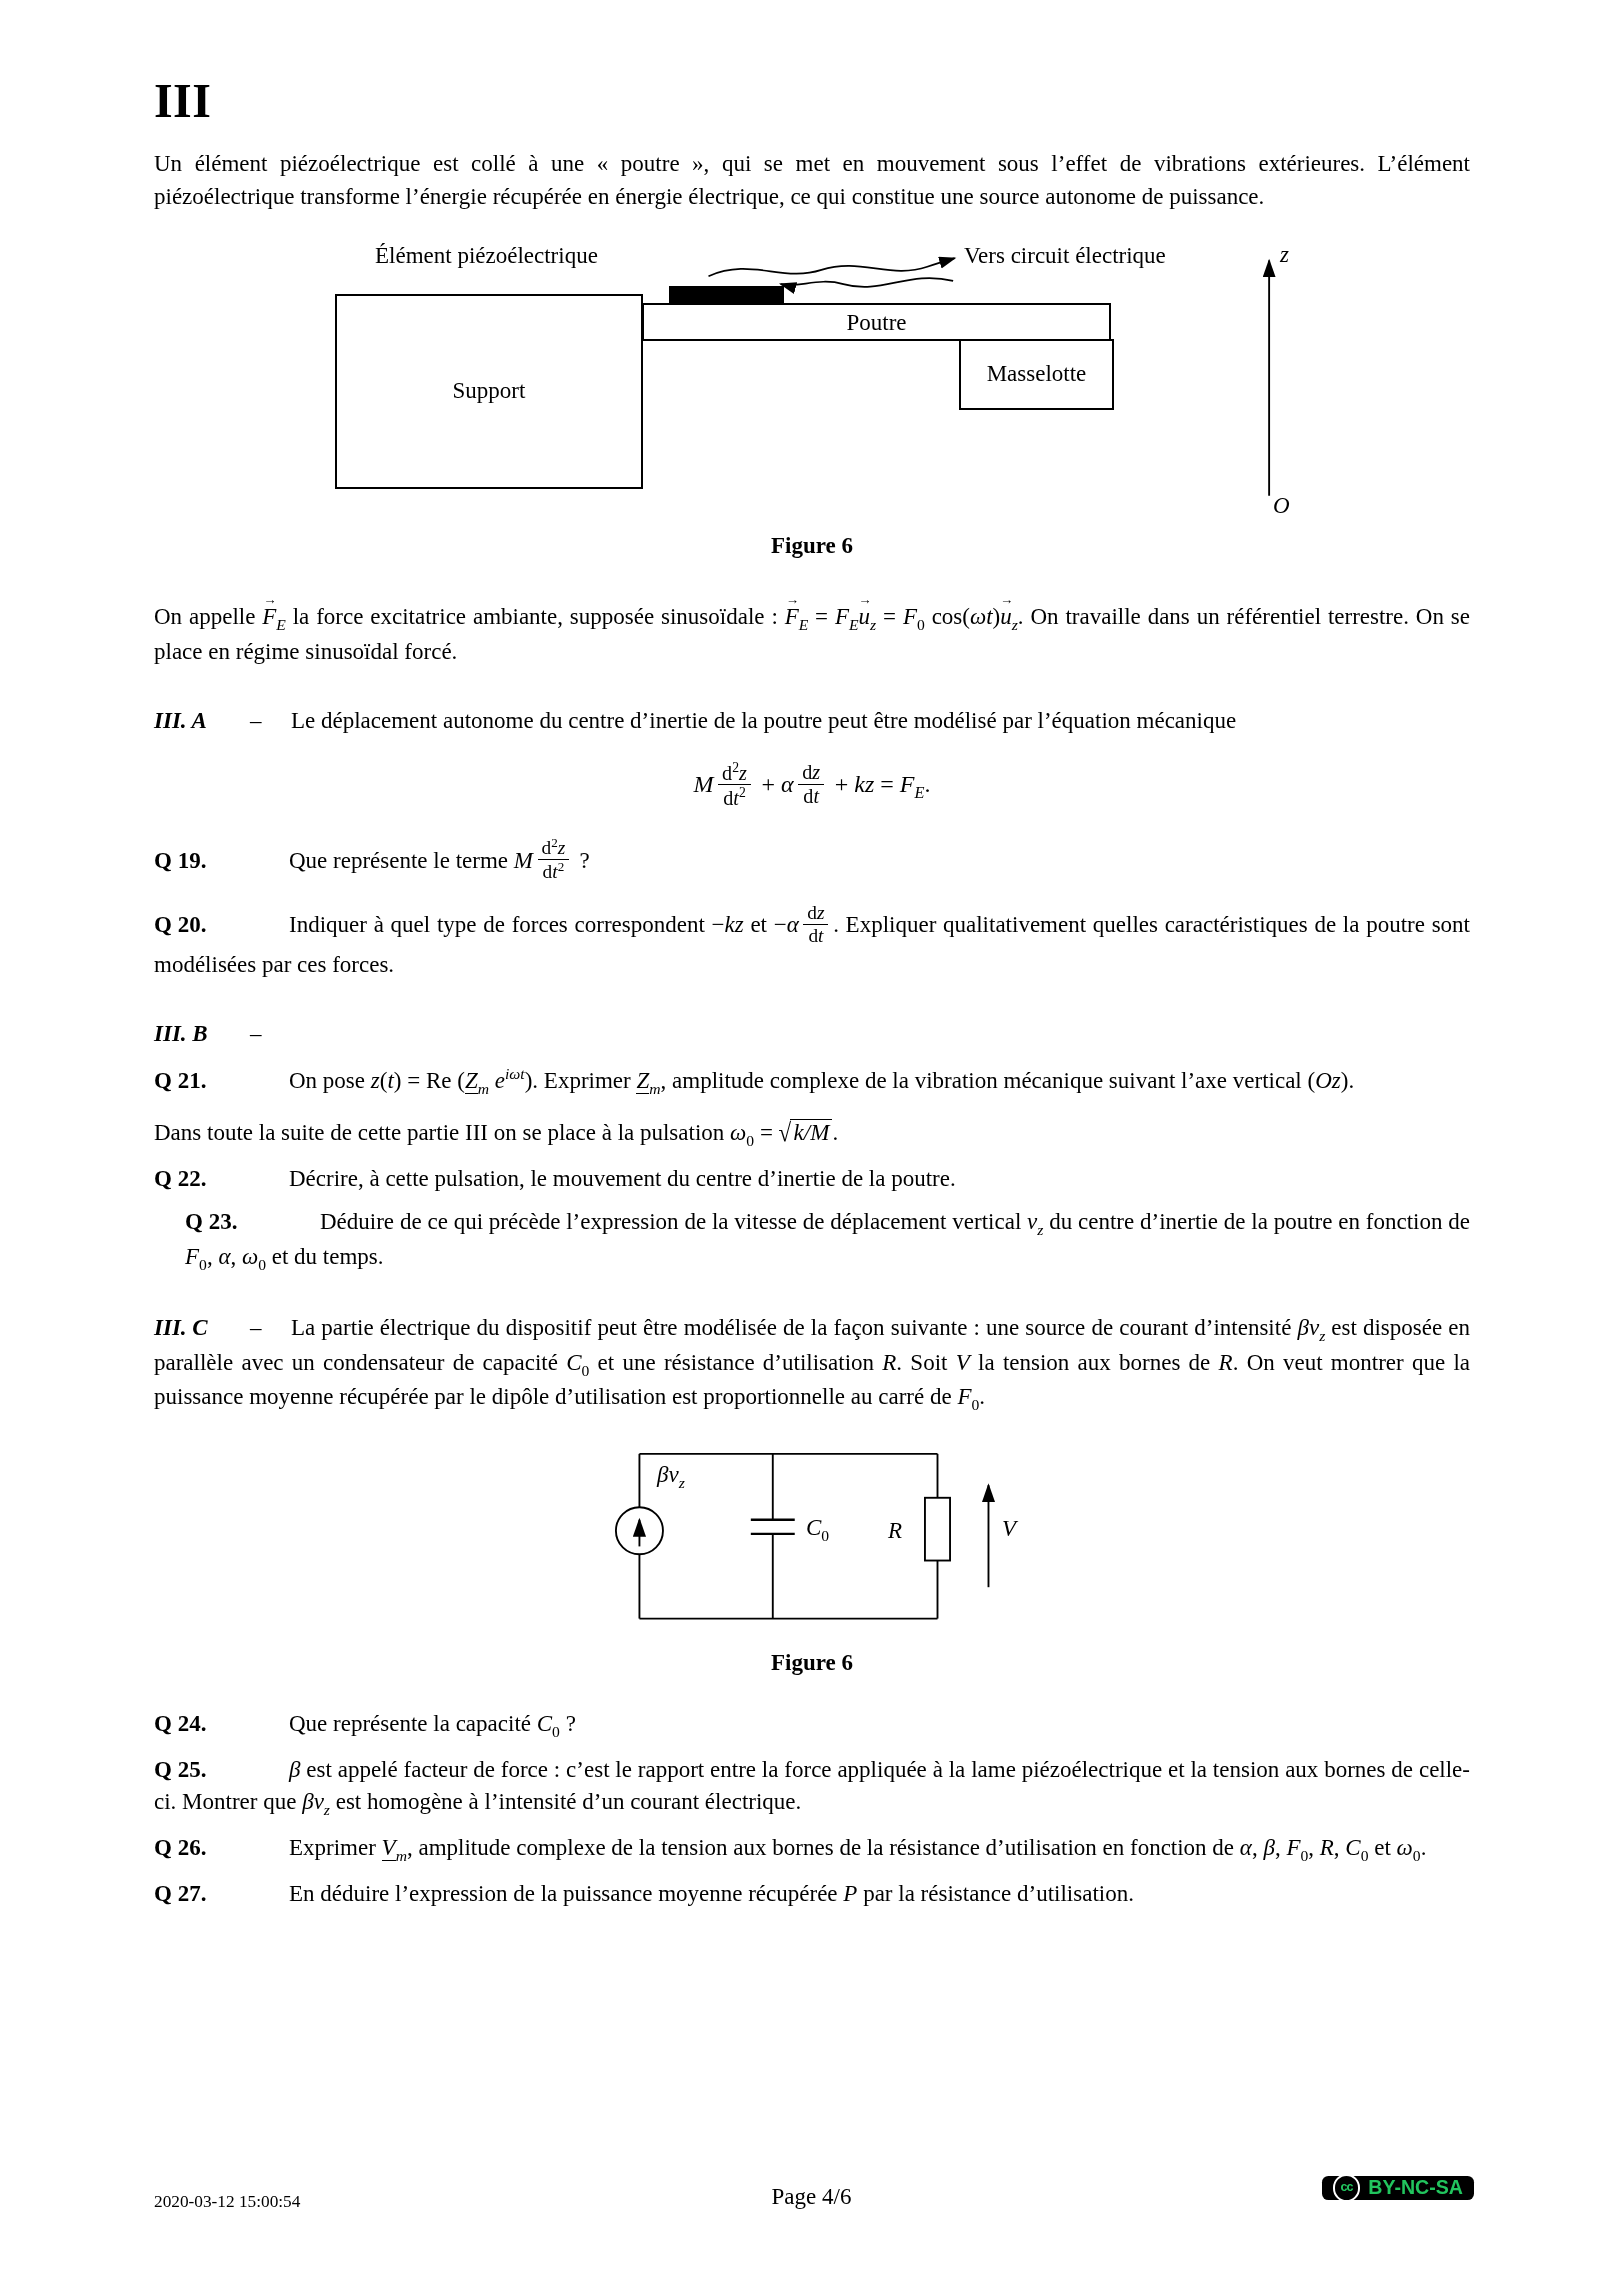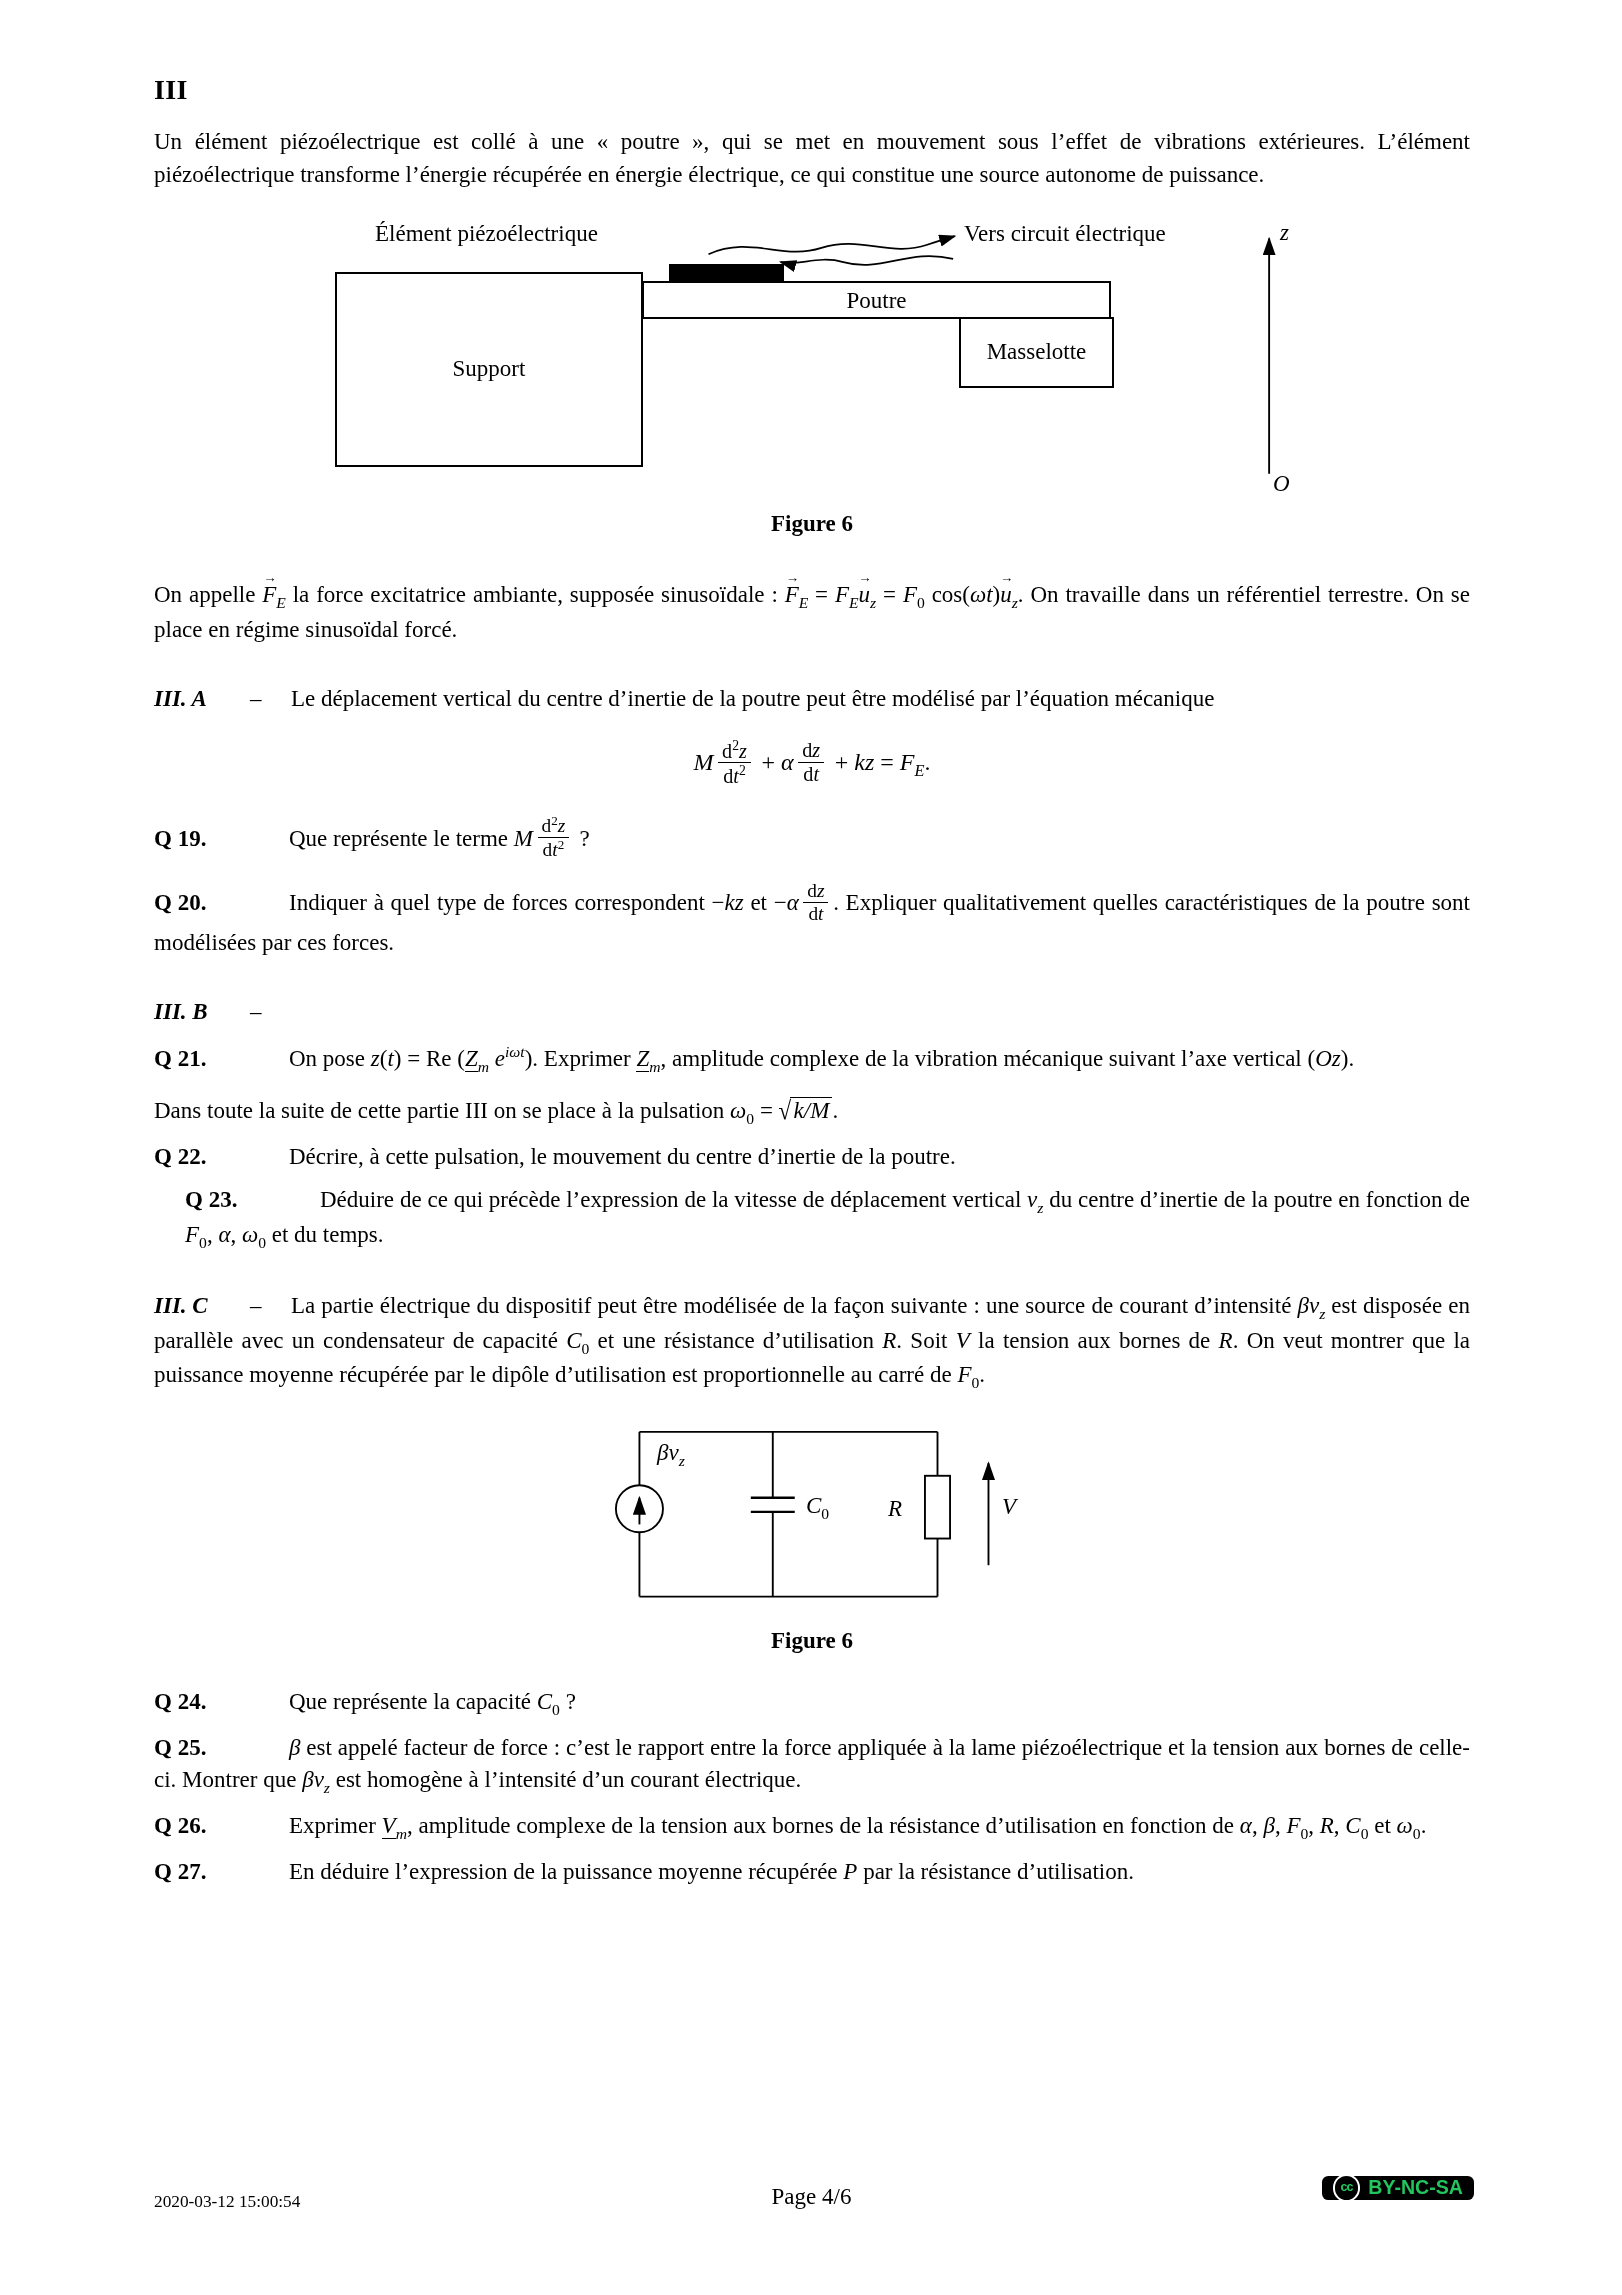--- a/index.html
+++ b/index.html
@@ -5,21 +5,21 @@
   html,body{margin:0;padding:0;background:#fff;}
   .page{
     position:relative;
     width:1623px;height:2295px;
     background:#ffffff;
     font-family:"Liberation Serif", serif;
     font-size:23px;line-height:1.42;color:#000;
     overflow:hidden;
   }
   .content{position:absolute;left:154px;top:0;width:1316px;}
-  h1.title{display:flex;gap:24px;font-size:28px;line-height:1.1;margin:75px 0 20.4px 0;font-weight:bold;letter-spacing:0.4px;}
+  h1.title{display:flex;gap:24px;font-size:48px;line-height:1.1;margin:75px 0 20.4px 0;font-weight:bold;letter-spacing:0.4px;}
   p{margin:0;}
   .para{text-align:justify;}
   .intro{margin-bottom:7.9px;}
 
   
   .fig6{position:relative;width:1316px;height:276px;margin-top:23.6px;}
   .fig6 svg{position:absolute;left:0;top:0;}
   .boxed{position:absolute;border:2.4px solid #000;box-sizing:border-box;display:flex;align-items:center;justify-content:center;background:transparent;}
   .fig6 .support{left:181px;top:57px;width:308px;height:195px;}
   .fig6 .beam{left:488px;top:66px;width:469px;height:38px;align-items:flex-start;}
@@ -120,21 +120,21 @@
       <div class="piezo"></div>
       <div class="boxed mass">
         <span>Masselotte</span>
       </div>
     </div>
     <p class="figcap">Figure 6</p>
 
     <p class="para" style="margin-top:38px;">On appelle <span class="vec">F</span><sub><i>E</i></sub> la force excitatrice ambiante, supposée sinusoïdale : <span class="vec">F</span><sub><i>E</i></sub> = <i>F</i><sub><i>E</i></sub><span class="vec">u</span><sub><i>z</i></sub> = <i>F</i><sub>0</sub> cos(<i>ωt</i>)<span class="vec">u</span><sub><i>z</i></sub>. On travaille dans un référentiel terrestre. On se place en régime sinusoïdal forcé.</p>
 
     <p class="shead">
-      <span class="slabel">III. A</span><span class="sdash">–</span><span>Le déplacement vertical du centre d’inertie de la poutre peut être modélisé par l’équation mécanique</span>
+      <span class="slabel">III. A</span><span class="sdash">–</span><span>Le déplacement autonome du centre d’inertie de la poutre peut être modélisé par l’équation mécanique</span>
     </p>
 
     <p class="equation"><i>M</i><span class="frac">
           <span class="fn">d<sup>2</sup><i>z</i></span>
           <span class="fd">d<i>t</i><sup>2</sup></span>
         </span> + <i>α</i><span class="frac">
           <span class="fn">d<i>z</i></span>
           <span class="fd">d<i>t</i></span>
         </span> + <i>kz</i> = <i>F</i><sub><i>E</i></sub>.</p>
 

